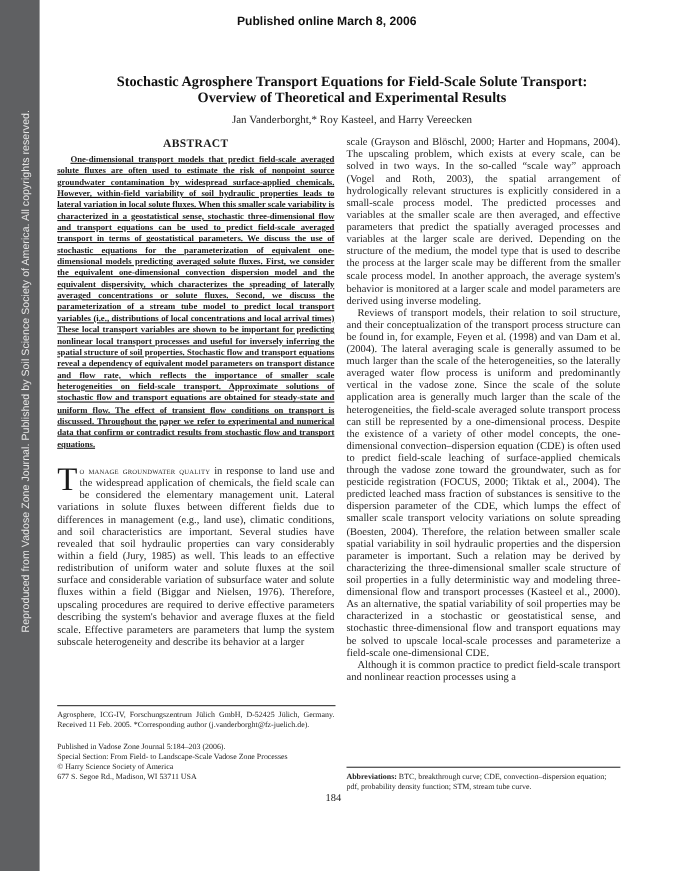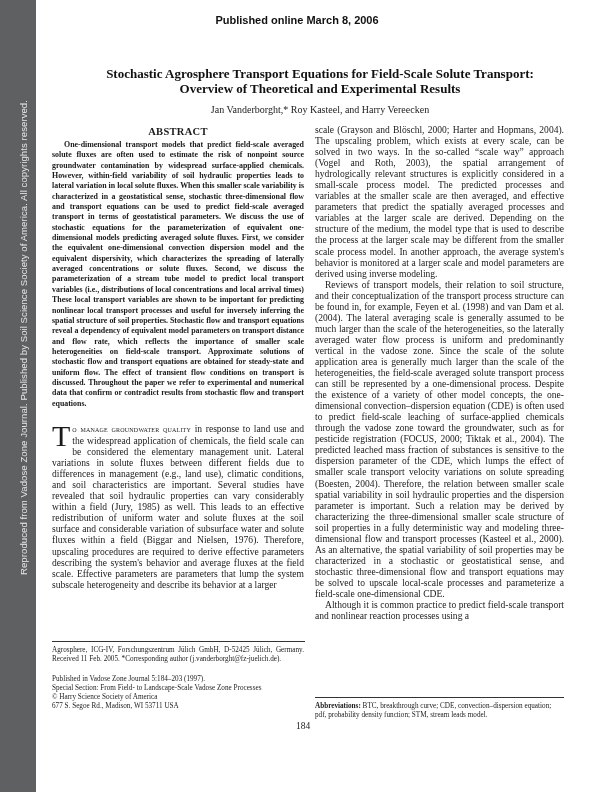--- a/index.html
+++ b/index.html
@@ -5,21 +5,21 @@
     html, body { margin: 0; padding: 0; background: #ffffff; }
     body { width: 612px; height: 792px; position: relative; overflow: hidden; font-family: "Liberation Serif", serif; color: #1a1a1a; }
     .sidebar { position: absolute; left: 0; top: 0; width: 36px; height: 792px; background: #5f6062; }
     .sidebar-text { position: absolute; left: 18px; top: 575px; transform-origin: 0 0; transform: rotate(-90deg); white-space: nowrap; font-family: "Liberation Sans", sans-serif; font-size: 9.6px; color: #e6e6e6; letter-spacing: 0.05px; margin-top: 0; }
     .pubonline { position: absolute; left: 36px; width: 522px; top: 14px; text-align: center; font-family: "Liberation Sans", sans-serif; font-weight: bold; font-size: 11px; color: #111; }
     .title { position: absolute; left: 60px; width: 520px; top: 66px; text-align: center; font-weight: bold; font-size: 13px; line-height: 15px; color: #111; }
     .authors { position: absolute; left: 60px; width: 520px; top: 104px; text-align: center; font-size: 10px; color: #222; }
     .colL { position: absolute; left: 52px; width: 252px; }
     .colR { position: absolute; left: 315px; width: 249px; }
     .abs-head { top: 126px; text-align: center; font-weight: bold; font-size: 10.5px; letter-spacing: 0.3px; }
-    .abstract { top: 140px; font-weight: bold; font-size: 7.9px; line-height: 10.35px; text-align: justify; text-indent: 12px; }
+    .abstract { top: 140px; font-weight: bold; font-size: 7.9px; line-height: 10.35px; text-align: justify; text-indent: 12px; text-decoration: underline; }
     .body-text { font-size: 9.55px; line-height: 11.05px; text-align: justify; }
     .intro { top: 423px; }
     .dropcap { float: left; font-size: 30px; line-height: 22px; margin: 2px 2px 0 0; }
     .smallcaps { font-variant: small-caps; font-size: 8.5px; letter-spacing: 0.2px; }
     .right1 { top: 124px; }
     .indent { text-indent: 10px; }
     .rule-l { position: absolute; left: 52px; width: 253px; top: 641px; border-top: 0.8px solid #333; }
     .footnote { font-size: 7.2px; line-height: 9px; color: #222; text-align: justify; }
     .fn1 { top: 646px; }
     .fn2 { top: 675px; }
@@ -48,30 +48,30 @@
 <div class="colL abs-head">ABSTRACT</div>
 <div class="colL abstract">One-dimensional transport models that predict field-scale averaged solute fluxes are often used to estimate the risk of nonpoint source groundwater contamination by widespread surface-applied chemicals. However, within-field variability of soil hydraulic properties leads to lateral variation in local solute fluxes. When this smaller scale variability is characterized in a geostatistical sense, stochastic three-dimensional flow and transport equations can be used to predict field-scale averaged transport in terms of geostatistical parameters. We discuss the use of stochastic equations for the parameterization of equivalent one-dimensional models predicting averaged solute fluxes. First, we consider the equivalent one-dimensional convection dispersion model and the equivalent dispersivity, which characterizes the spreading of laterally averaged concentrations or solute fluxes. Second, we discuss the parameterization of a stream tube model to predict local transport variables (i.e., distributions of local concentrations and local arrival times) These local transport variables are shown to be important for predicting nonlinear local transport processes and useful for inversely inferring the spatial structure of soil properties. Stochastic flow and transport equations reveal a dependency of equivalent model parameters on transport distance and flow rate, which reflects the importance of smaller scale heterogeneities on field-scale transport. Approximate solutions of stochastic flow and transport equations are obtained for steady-state and uniform flow. The effect of transient flow conditions on transport is discussed. Throughout the paper we refer to experimental and numerical data that confirm or contradict results from stochastic flow and transport equations.</div>
 
 <div class="colL body-text intro">
   <span class="dropcap">T</span><span class="smallcaps">o manage groundwater quality</span><span> in response to land use and the widespread application of chemicals, the field scale can be considered the elementary management unit. Lateral variations in solute fluxes between different fields due to differences in management (e.g., land use), climatic conditions, and soil characteristics are important. Several studies have revealed that soil hydraulic properties can vary considerably within a field (Jury, 1985) as well. This leads to an effective redistribution of uniform water and solute fluxes at the soil surface and considerable variation of subsurface water and solute fluxes within a field (Biggar and Nielsen, 1976). Therefore, upscaling procedures are required to derive effective parameters describing the system's behavior and average fluxes at the field scale. Effective parameters are parameters that lump the system subscale heterogeneity and describe its behavior at a larger</span>
 </div>
 
 <div class="rule-l"></div>
 <div class="colL footnote fn1">Agrosphere, ICG-IV, Forschungszentrum Jülich GmbH, D-52425 Jülich, Germany. Received 11 Feb. 2005. *Corresponding author (j.vanderborght@fz-juelich.de).</div>
 <div class="colL footnote fn2">
-  <div>Published in Vadose Zone Journal 5:184–203 (1997).</div>
+  <div>Published in Vadose Zone Journal 5:184–203 (2006).</div>
   <div>Special Section: From Field- to Landscape-Scale Vadose Zone Processes</div>
   <div>© Harry Science Society of America</div>
   <div>677 S. Segoe Rd., Madison, WI 53711 USA</div>
 </div>
 
 <div class="colR body-text right1">
   <div>scale (Grayson and Blöschl, 2000; Harter and Hopmans, 2004). The upscaling problem, which exists at every scale, can be solved in two ways. In the so-called “scale way” approach (Vogel and Roth, 2003), the spatial arrangement of hydrologically relevant structures is explicitly considered in a small-scale process model. The predicted processes and variables at the smaller scale are then averaged, and effective parameters that predict the spatially averaged processes and variables at the larger scale are derived. Depending on the structure of the medium, the model type that is used to describe the process at the larger scale may be different from the smaller scale process model. In another approach, the average system's behavior is monitored at a larger scale and model parameters are derived using inverse modeling.</div>
   <div class="indent">Reviews of transport models, their relation to soil structure, and their conceptualization of the transport process structure can be found in, for example, Feyen et al. (1998) and van Dam et al. (2004). The lateral averaging scale is generally assumed to be much larger than the scale of the heterogeneities, so the laterally averaged water flow process is uniform and predominantly vertical in the vadose zone. Since the scale of the solute application area is generally much larger than the scale of the heterogeneities, the field-scale averaged solute transport process can still be represented by a one-dimensional process. Despite the existence of a variety of other model concepts, the one-dimensional convection–dispersion equation (CDE) is often used to predict field-scale leaching of surface-applied chemicals through the vadose zone toward the groundwater, such as for pesticide registration (FOCUS, 2000; Tiktak et al., 2004). The predicted leached mass fraction of substances is sensitive to the dispersion parameter of the CDE, which lumps the effect of smaller scale transport velocity variations on solute spreading (Boesten, 2004). Therefore, the relation between smaller scale spatial variability in soil hydraulic properties and the dispersion parameter is important. Such a relation may be derived by characterizing the three-dimensional smaller scale structure of soil properties in a fully deterministic way and modeling three-dimensional flow and transport processes (Kasteel et al., 2000). As an alternative, the spatial variability of soil properties may be characterized in a stochastic or geostatistical sense, and stochastic three-dimensional flow and transport equations may be solved to upscale local-scale processes and parameterize a field-scale one-dimensional CDE.</div>
   <div class="indent">Although it is common practice to predict field-scale transport and nonlinear reaction processes using a</div>
 </div>
 
 <div class="rule-r"></div>
 <div class="colR abbr">
-  <b>Abbreviations:</b><span> BTC, breakthrough curve; CDE, convection–dispersion equation; pdf, probability density function; STM, stream leads model.</span>
+  <b>Abbreviations:</b><span> BTC, breakthrough curve; CDE, convection–dispersion equation; pdf, probability density function; STM, stream tube curve.</span>
 </div>
 
 <div class="pagenum">184</div>
 
 </body></html>

